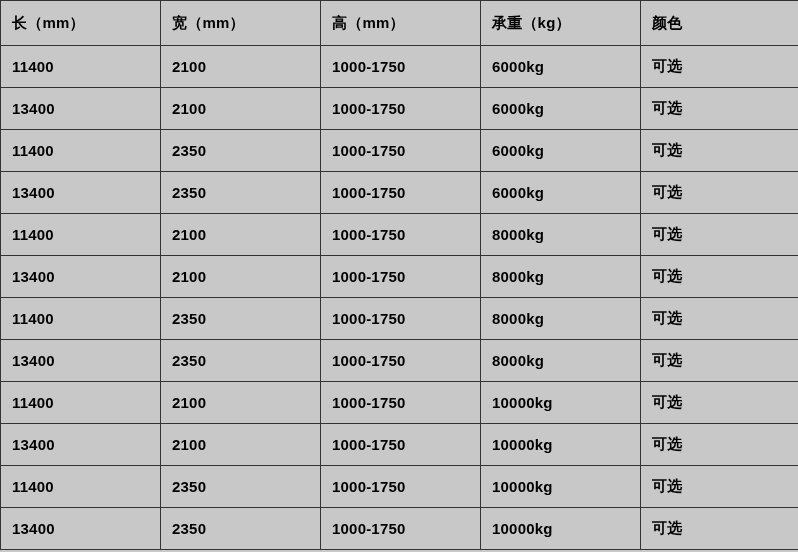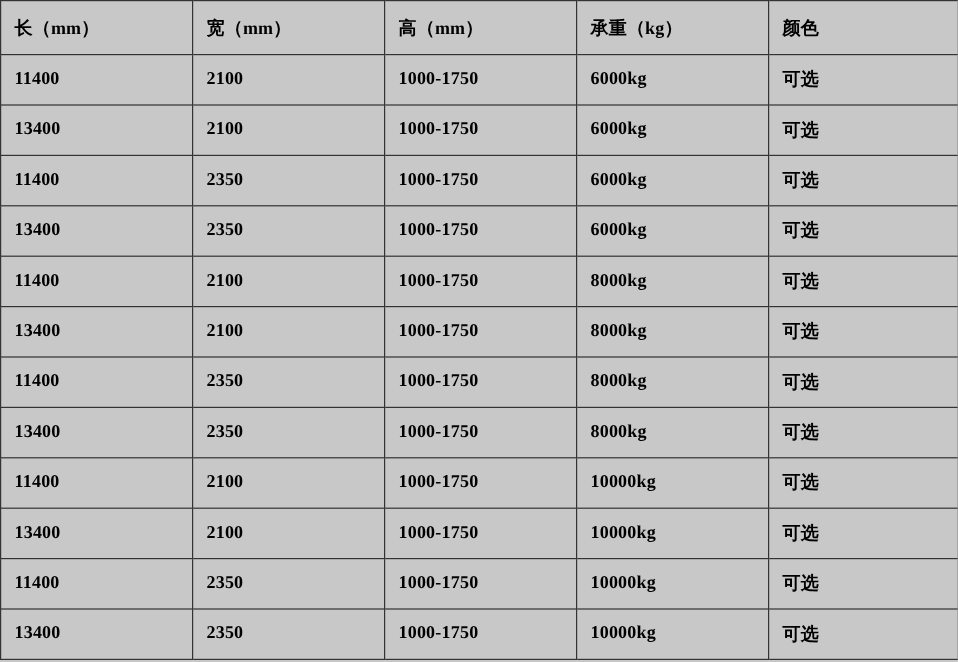--- a/index.html
+++ b/index.html
@@ -10,21 +10,20 @@
   body {
     width: 798px;
     height: 552px;
     font-family: "Liberation Sans", sans-serif;
   }
   #spec-table {
     border-collapse: collapse;
     width: 798px;
     table-layout: fixed;
     background: #c8c8c8;
-    font-family: Liberation Serif, serif;
   }
   #spec-table col.c0 { width: 160px; }
   #spec-table col.c1 { width: 160px; }
   #spec-table col.c2 { width: 160px; }
   #spec-table col.c3 { width: 160px; }
   #spec-table col.c4 { width: 158px; }
   #spec-table th, #spec-table td {
     border: 1px solid #333333;
     padding: 0 0 0 11px;
     height: 41px;

